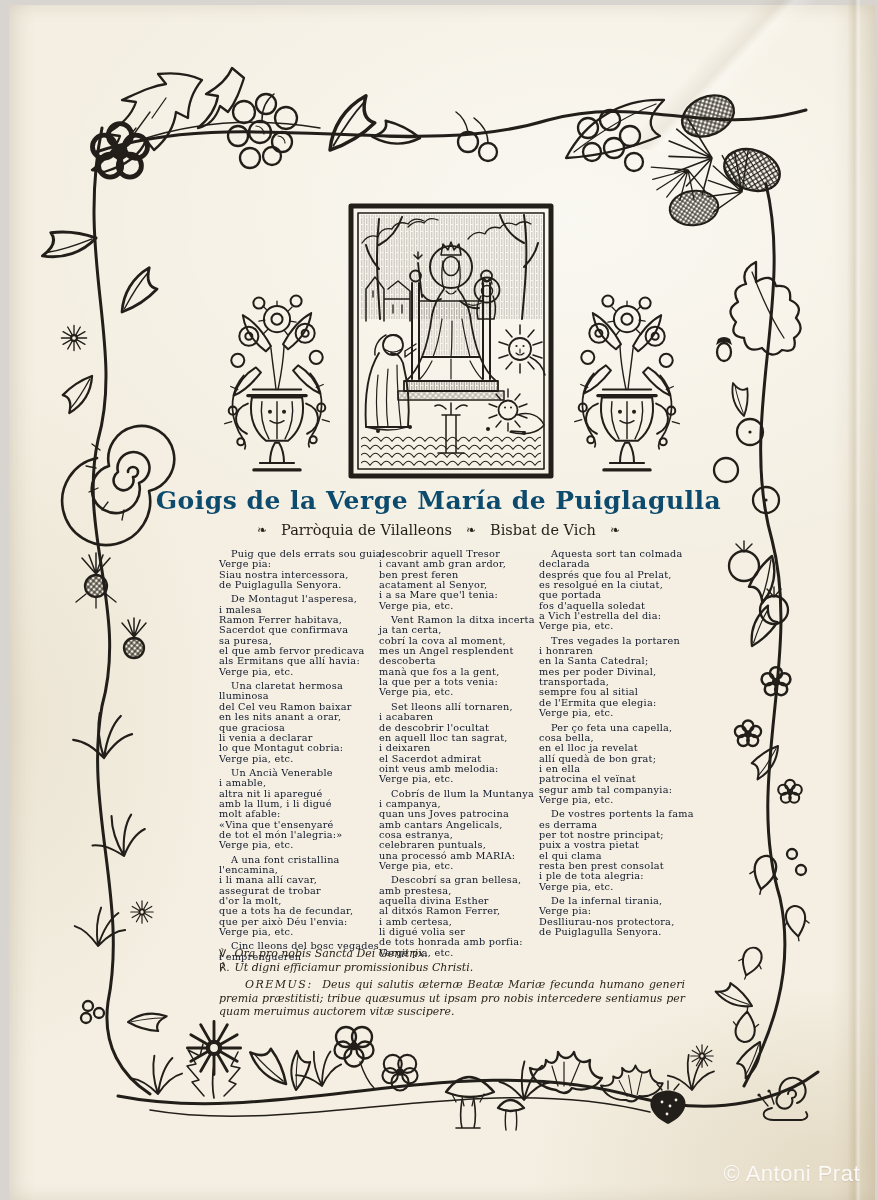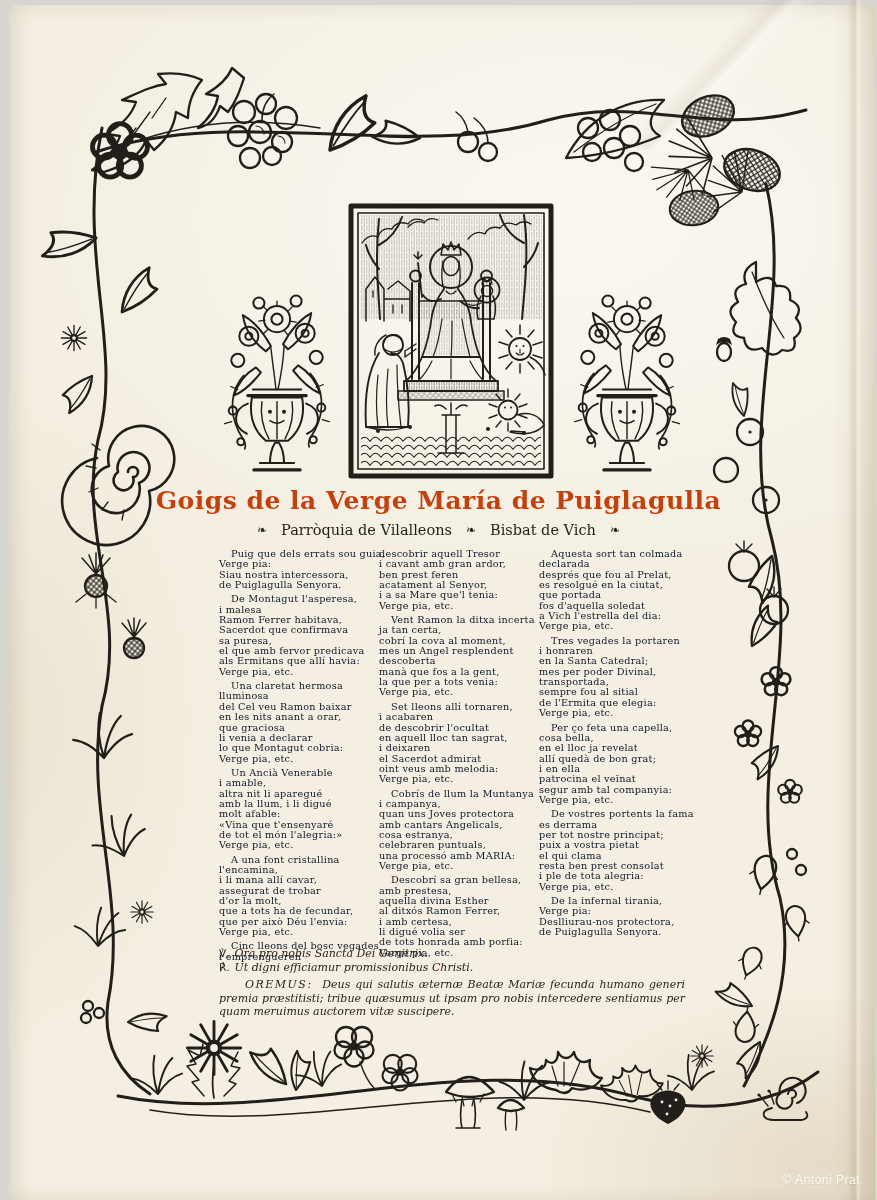--- a/index.html
+++ b/index.html
@@ -31,21 +31,21 @@
   svg{position:absolute;overflow:visible;}
   .border-art{left:0;top:0;width:877px;height:1200px;}
   .woodcut{left:348px;top:203px;width:206px;height:276px;}
   .vase{width:120px;height:186px;}
   .vase-left{left:217px;top:291px;}
   .vase-right{left:567px;top:291px;}
   .title{
     position:absolute;left:50%;top:486px;transform:translateX(-50%);
     width:640px;text-align:center;margin:0;
     font-family:"DejaVu Serif", serif;font-weight:bold;font-size:25px;
-    letter-spacing:.5px;color:#c2410c;white-space:nowrap;
+    letter-spacing:.5px;color:#0c4a6e;white-space:nowrap;
   }
   .subtitle{
     position:absolute;left:50%;top:522px;transform:translateX(-50%);
     width:520px;text-align:center;font-weight:normal;font-size:14.5px;
     color:#241f19;white-space:nowrap;
   }
   .subtitle .orn{font-size:12px;position:relative;top:-1px;padding:0 14px;color:#2a241c;}
   .columns{
     position:absolute;left:219px;top:549px;width:474px;height:402px;
     display:flex;gap:7px;color:#0f172a;
@@ -60,21 +60,21 @@
     position:absolute;left:219px;top:947px;width:478px;color:#29231c;
     font-style:italic;font-size:11px;line-height:13.5px;
   }
   .vr-line{display:flex;justify-content:center;flex-direction:column;}
   .sym{font-family:"DejaVu Sans", sans-serif;font-style:normal;font-size:10.5px;padding-right:5px;}
   .oremus{margin:4px 12px 0 0;text-indent:26px;text-align:justify;}
   .oremus-label{letter-spacing:1.5px;}
   .closing{margin:2px 0 0 0;text-indent:26px;}
   .watermark{
     position:absolute;right:17px;bottom:13px;
-    font-family:"Liberation Sans", sans-serif;font-size:12px;letter-spacing:.5px;
+    font-family:"Liberation Sans", sans-serif;font-size:22px;letter-spacing:.5px;
     color:rgba(255,255,255,.88);text-shadow:0 1px 1px rgba(90,75,50,.12);
   }
 </style>
 </head>
 <body>
 
 <div class="paper"></div>
 <div class="fold"></div>
 <div class="crease"></div>
 
@@ -499,21 +499,21 @@
         <div class="line">de descobrir l'ocultat</div>
         <div class="line">en aquell lloc tan sagrat,</div>
         <div class="line">i deixaren</div>
         <div class="line">el Sacerdot admirat</div>
         <div class="line">oint veus amb melodia:</div>
         <div class="line">Verge pia, etc.</div>
       </div>
       <div class="stanza">
         <div class="line indent">Cobrís de llum la Muntanya</div>
         <div class="line">i campanya,</div>
-        <div class="line">quan uns Joves protectora</div>
+        <div class="line">quan uns Joves patrocina</div>
         <div class="line">amb cantars Angelicals,</div>
         <div class="line">cosa estranya,</div>
         <div class="line">celebraren puntuals,</div>
         <div class="line">una processó amb MARIA:</div>
         <div class="line">Verge pia, etc.</div>
       </div>
       <div class="stanza">
         <div class="line indent">Descobrí sa gran bellesa,</div>
         <div class="line">amb prestesa,</div>
         <div class="line">aquella divina Esther</div>

